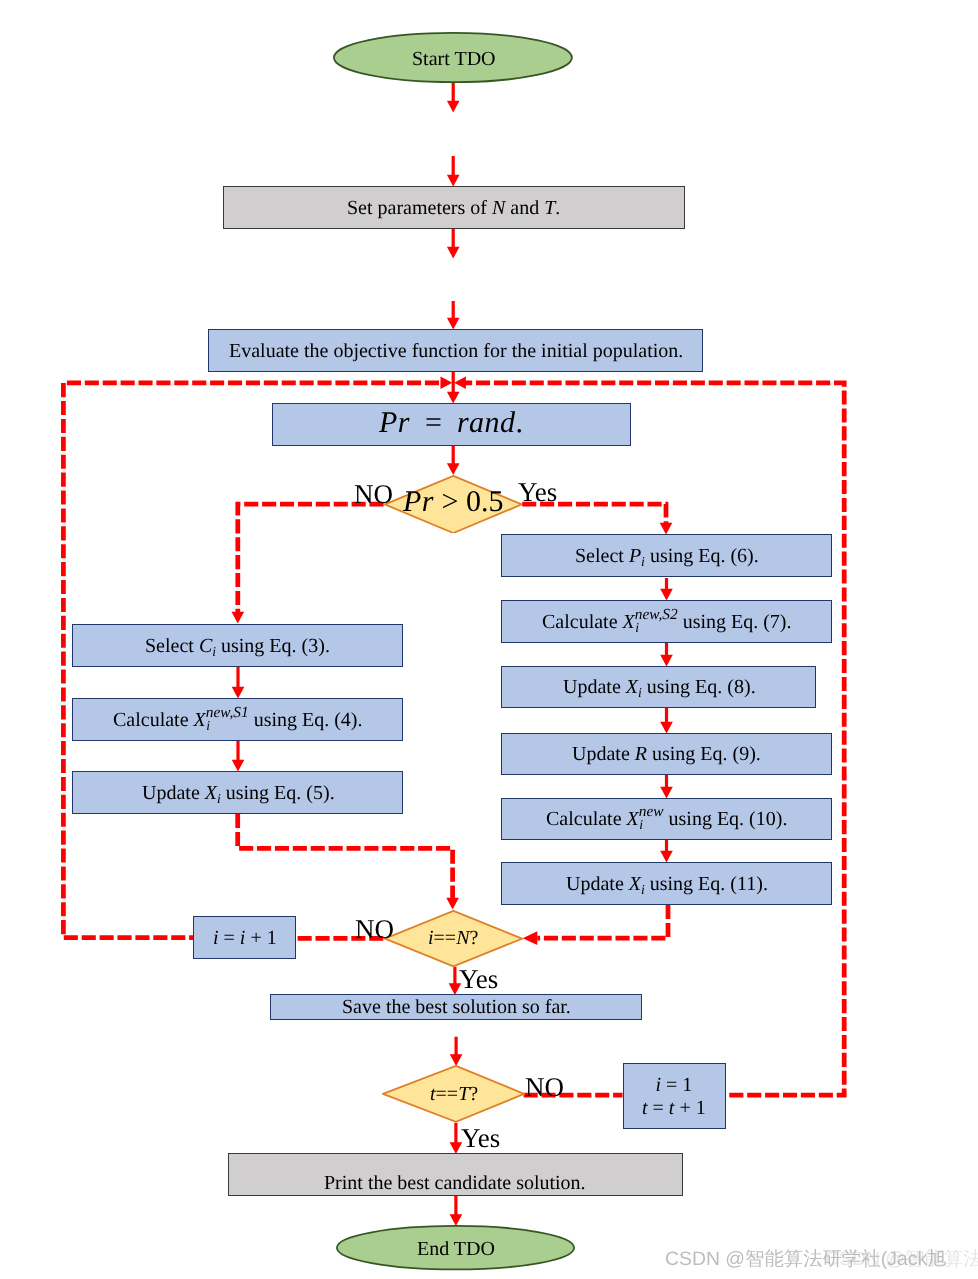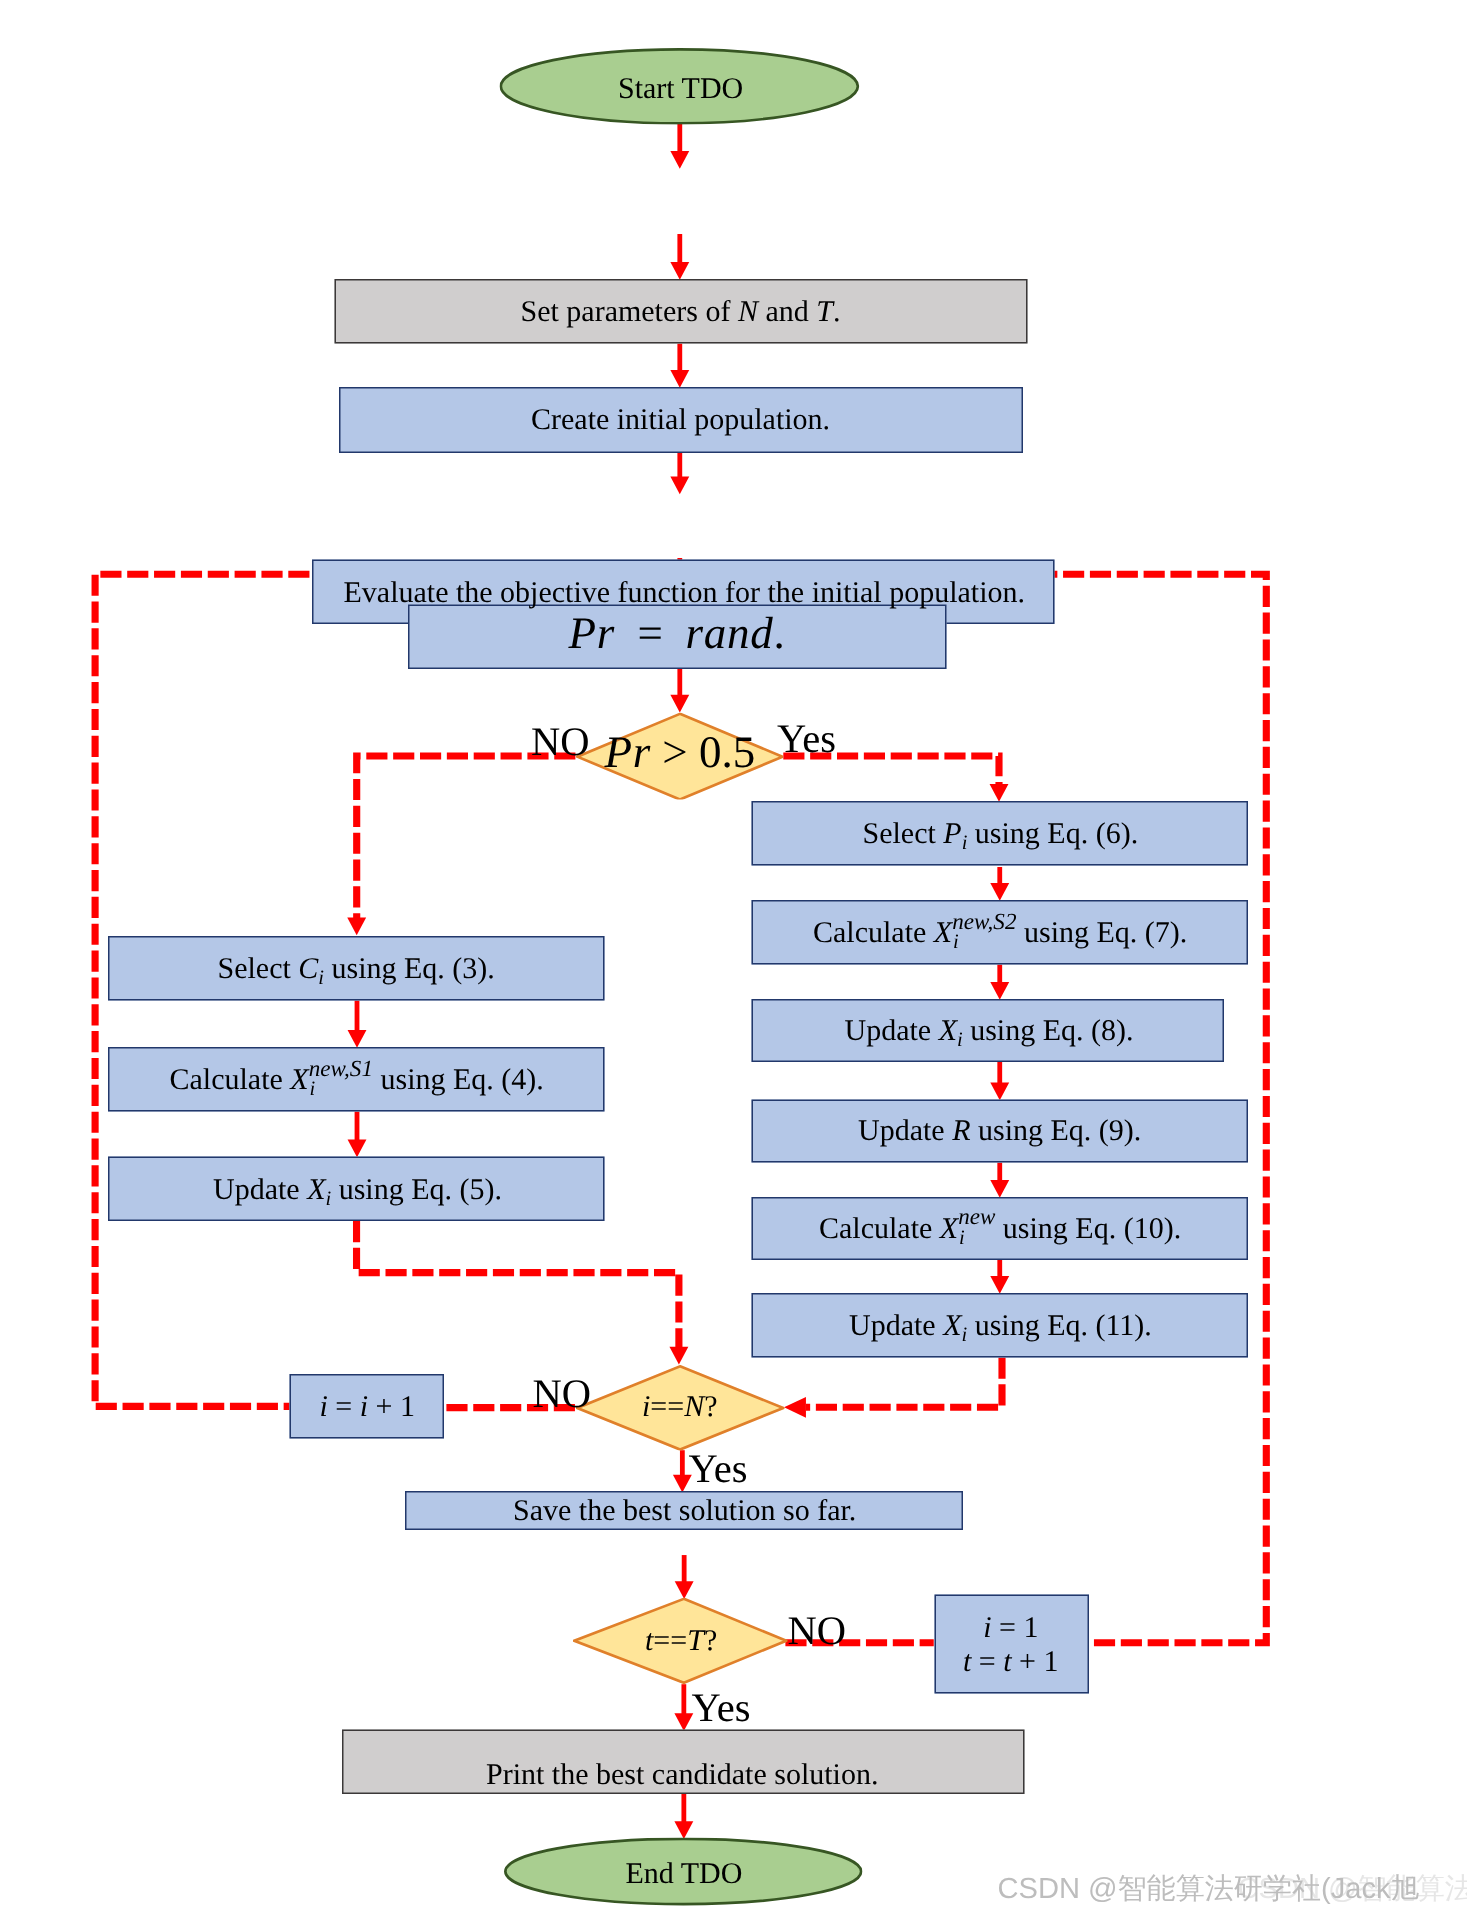--- a/index.html
+++ b/index.html
@@ -153,24 +153,21 @@
   </svg>
   <div class="node ell" style="left:333.4px;top:31.9px;width:239.8px;height:51.1px;">
       <svg width="239.8" height="51.1" style="position:absolute;left:0;top:0;">
         <ellipse cx="119.9" cy="25.55" rx="119.0" ry="24.650000000000002" fill="#a9ce90" stroke="#375623" stroke-width="1.8"></ellipse>
       </svg>
       <span class="txt">Start TDO</span>
     </div>
   <div class="node shape-rect st-gray" style="left:222.8px;top:186.3px;width:462.0px;height:43.0px;">
       <span class="txt">Set parameters of <i>N</i> and <i>T</i>.</span>
     </div>
-  <div class="node shape-rect st-blue" style="left:226.2px;top:258.2px;width:456.0px;height:43.4px;">
-      <span class="txt">Create initial population.</span>
-    </div>
-  <div class="node shape-rect st-blue" style="left:208.2px;top:329.0px;width:495.2px;height:43.3px;margin-top:44px;">
+  <div class="node shape-rect st-blue" style="left:208.2px;top:329.0px;width:495.2px;height:43.3px;">
       <span class="txt">Evaluate the objective function for the initial population.</span>
     </div>
   <div class="node shape-rect st-blue" style="left:272.0px;top:403.2px;width:358.8px;height:42.6px;">
       <span class="txt"><span class="mathbig"><i class="mi">Pr</i>&nbsp; = &nbsp;<i class="mi">rand</i>.</span></span>
     </div>
   <div class="node" style="left:383.6px;top:474.6px;width:138.6px;height:58.9px;">
       <svg width="138.6" height="58.9" style="position:absolute;left:0;top:0;">
         <polygon points="69.3,0.9 137.7,29.45 69.3,58.0 0.9,29.45" fill="#ffe599" stroke="#e0802a" stroke-width="1.8" stroke-linejoin="miter"></polygon>
       </svg>
       <span class="txt"><span class="mathbig"><i class="mi">Pr</i> &gt; 0.5</span></span>

